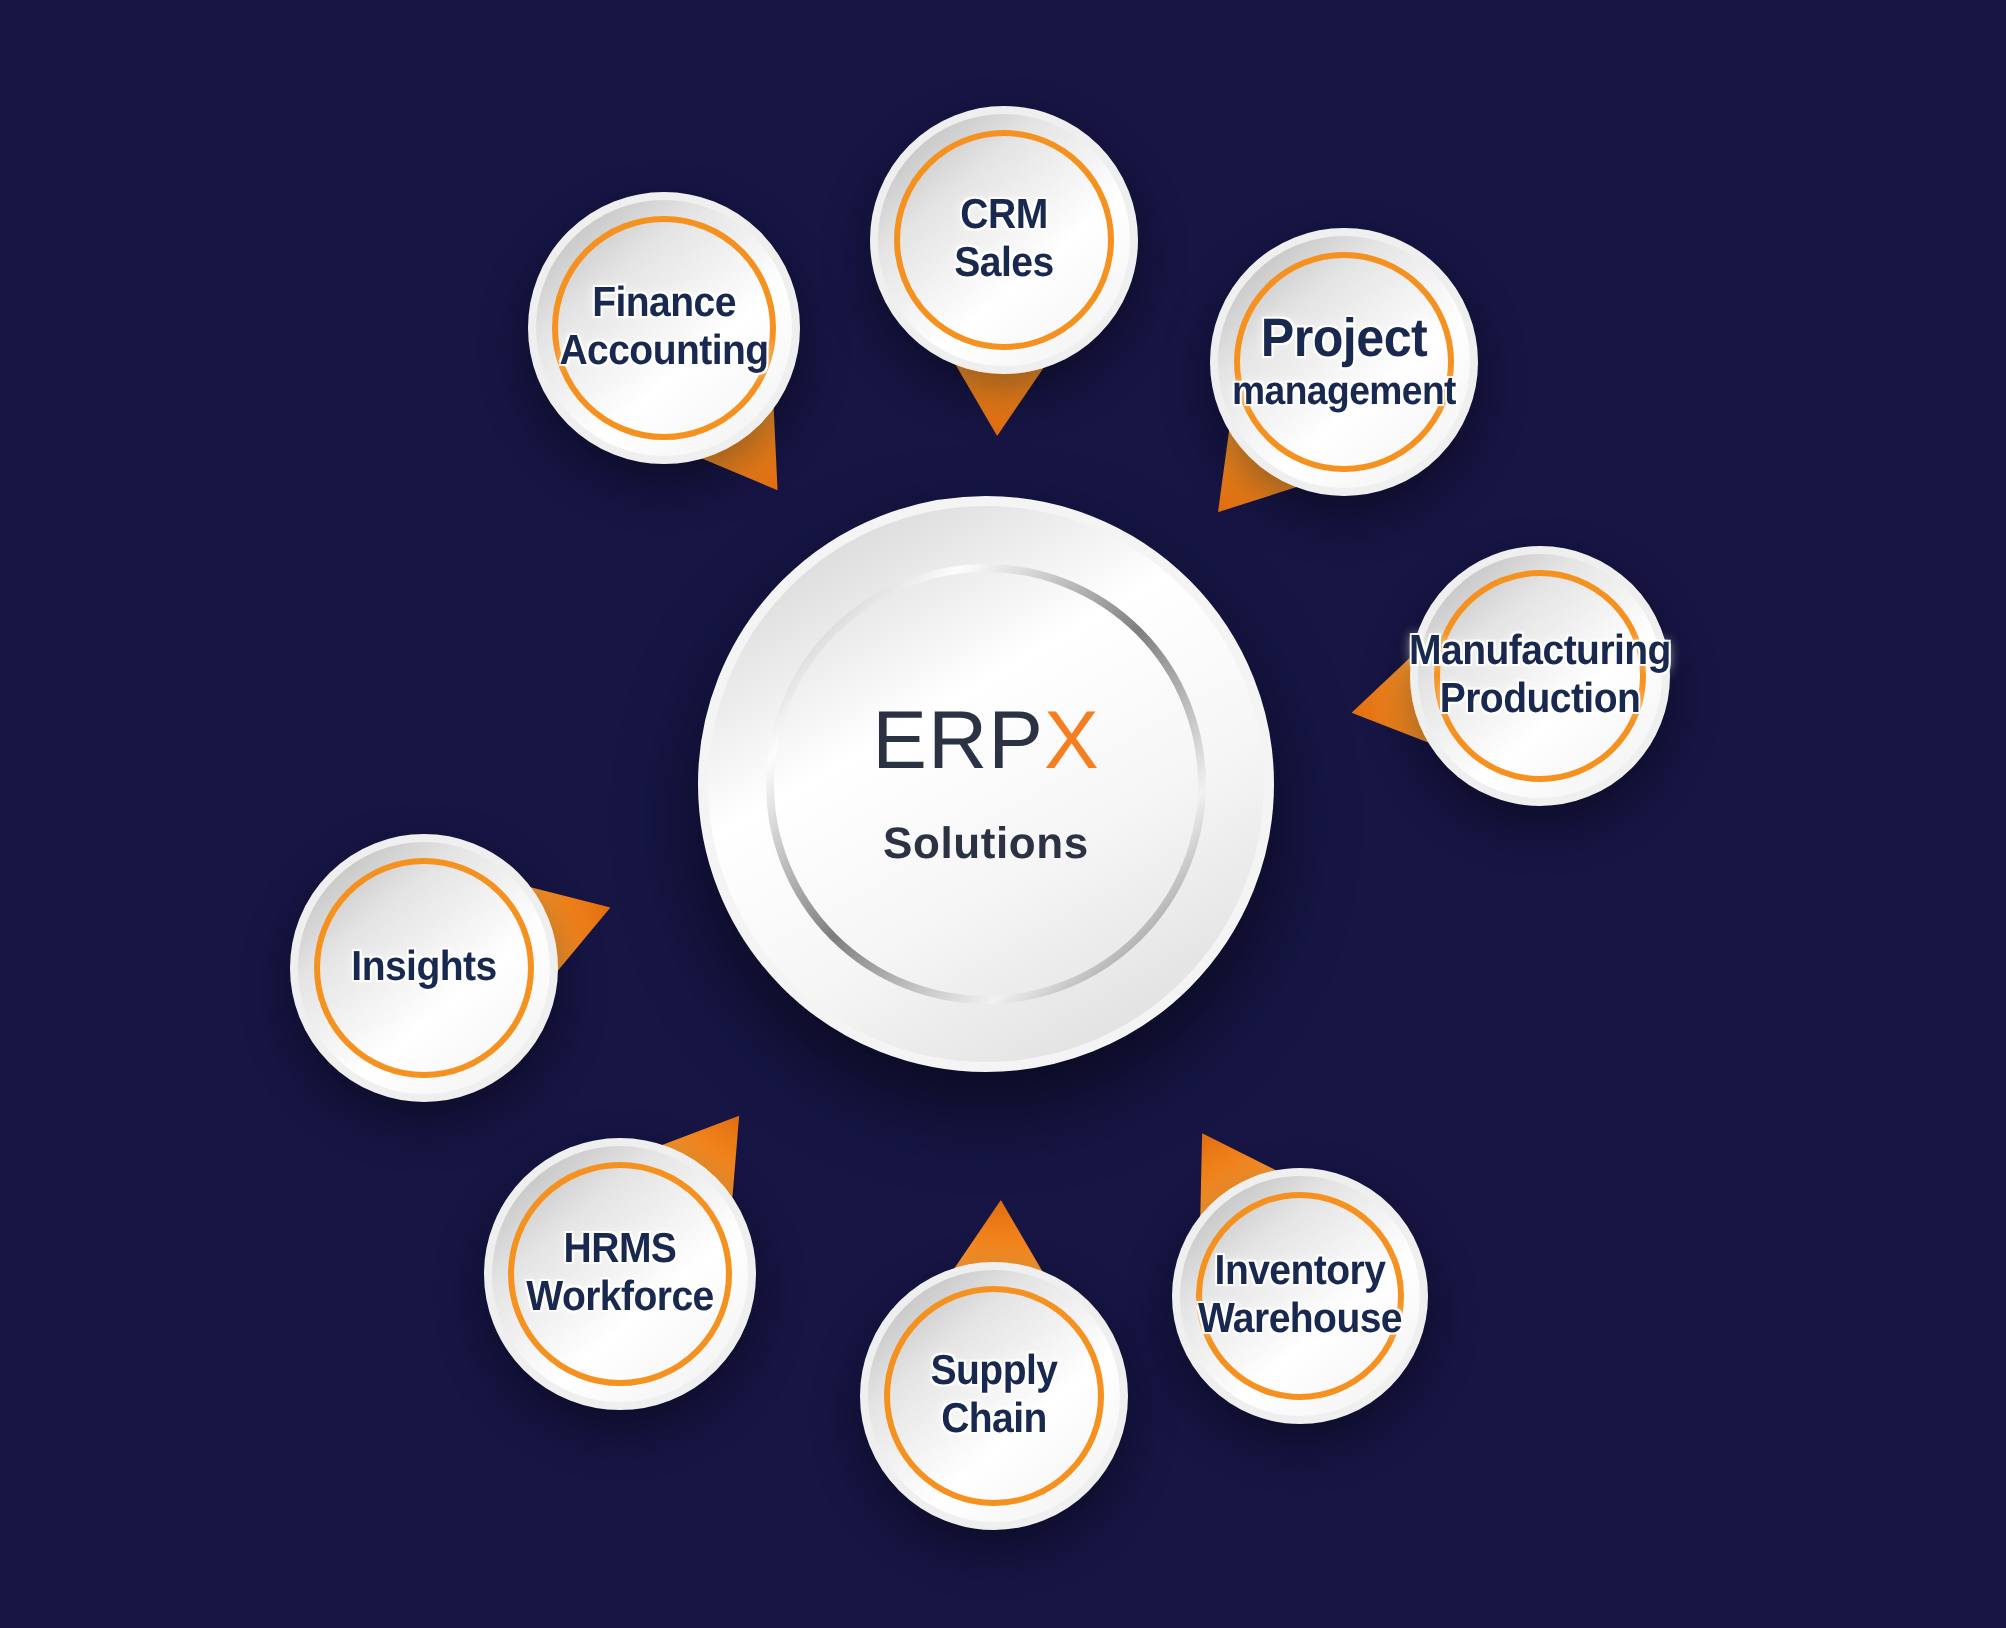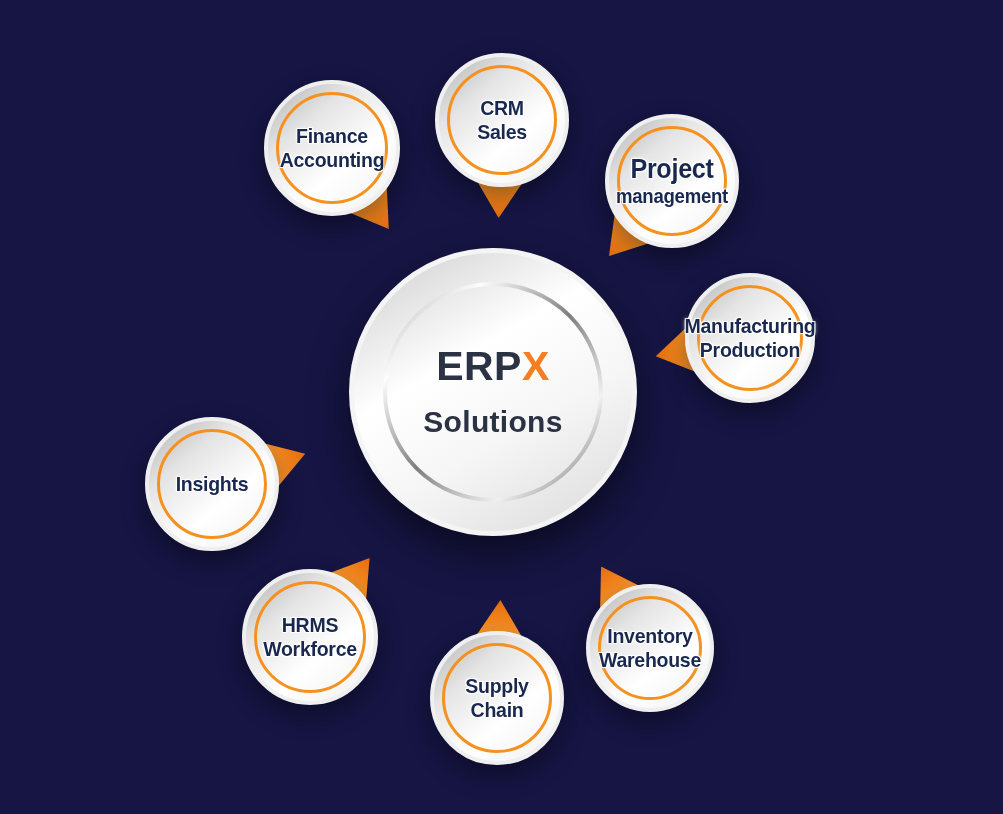--- a/index.html
+++ b/index.html
@@ -75,26 +75,26 @@
     box-shadow: 0 18px 38px rgba(0,0,0,.5);
   }
   .hub-ring { position: absolute; inset: 33px; z-index: 1; }
   .hub-label {
     position: absolute; inset: 0; z-index: 2;
     display: flex; flex-direction: column;
     align-items: center; justify-content: center;
     text-align: center;
   }
   .hub-title {
-    font-size: 41px; font-weight: 700; letter-spacing: .5px;
+    font-size: 41px; font-weight: 400; letter-spacing: .5px;
     color: var(--hub-text, #2b3243); line-height: 1.05;
   }
   .hub-title .accent { color: var(--accent-orange, #f57e20); }
   .hub-sub {
-    font-size: 30px; font-weight: 800; letter-spacing: .3px;
+    font-size: 22px; font-weight: 800; letter-spacing: .3px;
     color: var(--hub-text, #222c44); margin-top: 17px;
   }
 </style>
 </head>
 <body>
 
 <div class="stage">
 
   <div class="hub">
     <div class="hub-face"></div>
@@ -135,21 +135,21 @@
         <div class="ptr"></div>
       </div>
     <div class="face"></div>
     <div class="ring"></div>
     <div class="sat-label">
       <div class="ln ln-lg">Project</div>
       <div class="ln ln-sm">management</div>
     </div>
   </div>
 
-  <div class="sat" style="left:685px;top:273px;width:130px;height:130px;--rot:79deg">
+  <div class="sat" style="left:705px;top:273px;width:130px;height:130px;--rot:79deg">
     <div class="rot">
         <div class="ptr"></div>
       </div>
     <div class="face"></div>
     <div class="ring"></div>
     <div class="sat-label">
       <div class="ln">Manufacturing</div>
       <div class="ln">Production</div>
     </div>
   </div>
@@ -196,21 +196,21 @@
       </div>
     <div class="face"></div>
     <div class="ring"></div>
     <div class="sat-label">
       <div class="ln">HRMS</div>
       <div class="ln">Workforce</div>
     </div>
   </div>
 
 
-  <div class="sat" style="left:264px;top:80px;width:136px;height:136px;--rot:325deg">
+  <div class="sat" style="left:264px;top:96px;width:136px;height:136px;--rot:325deg">
     <div class="rot">
         <div class="ptr"></div>
       </div>
     <div class="face"></div>
     <div class="ring"></div>
     <div class="sat-label">
       <div class="ln">Finance</div>
       <div class="ln">Accounting</div>
     </div>
   </div>

